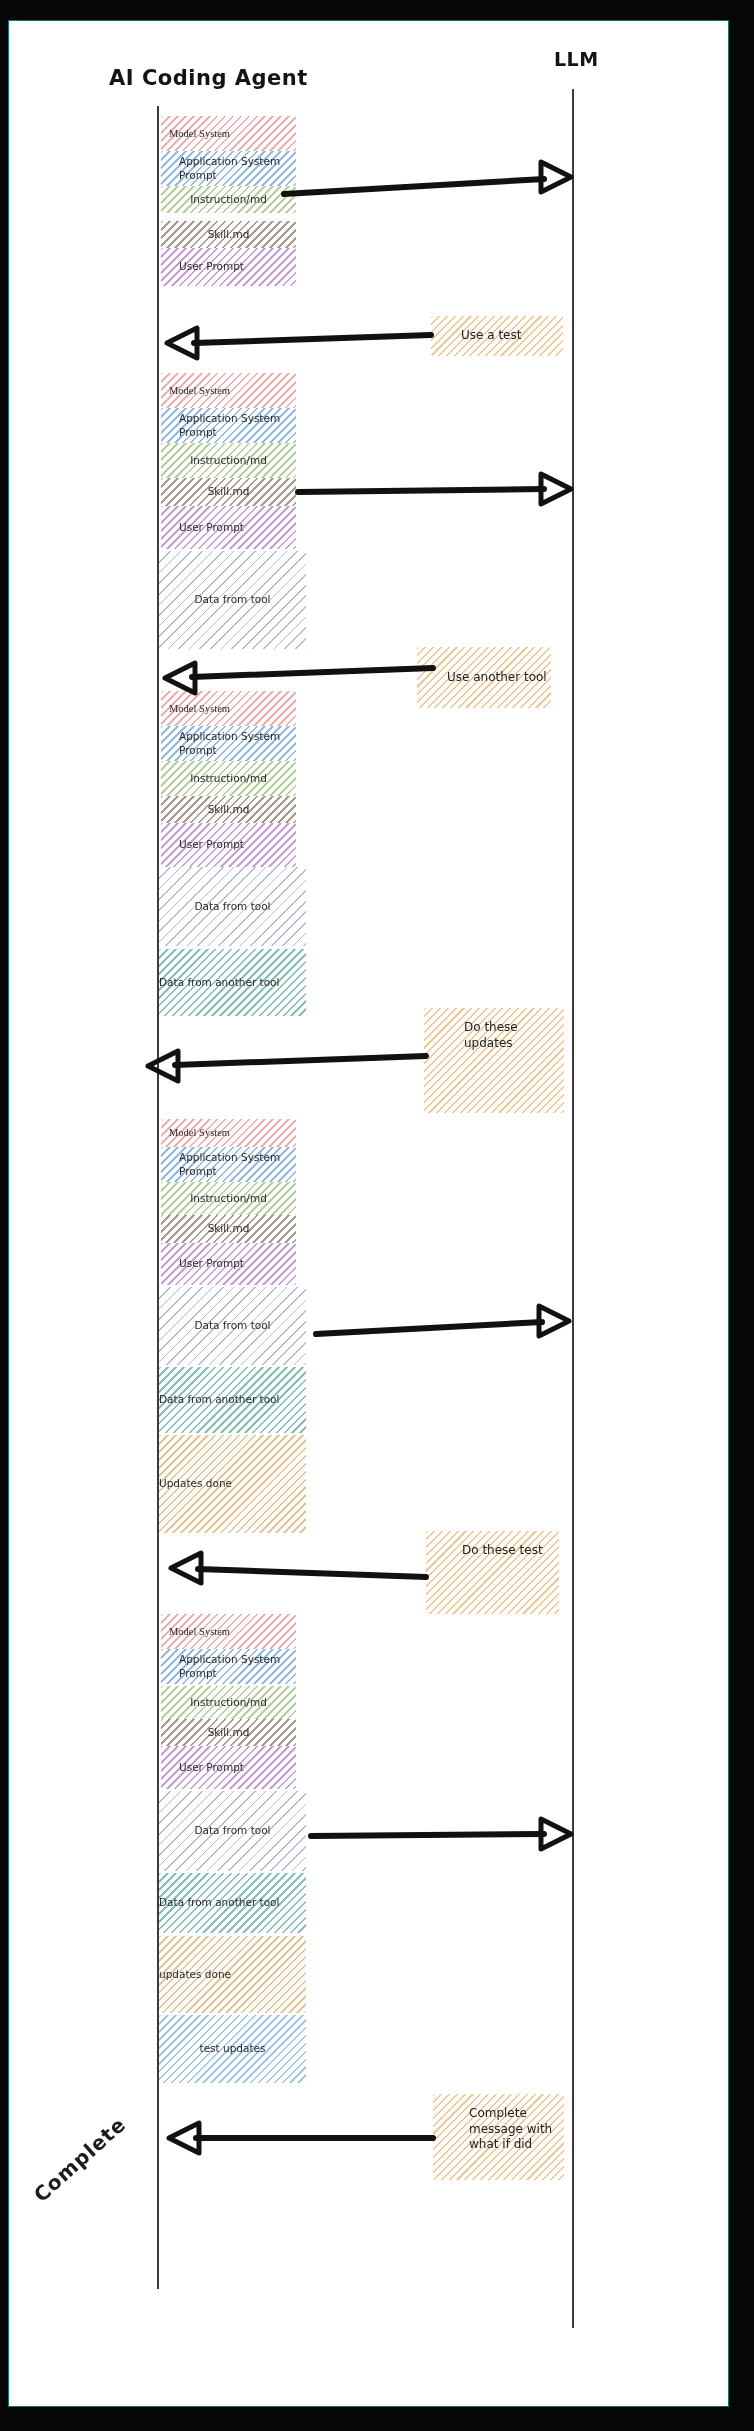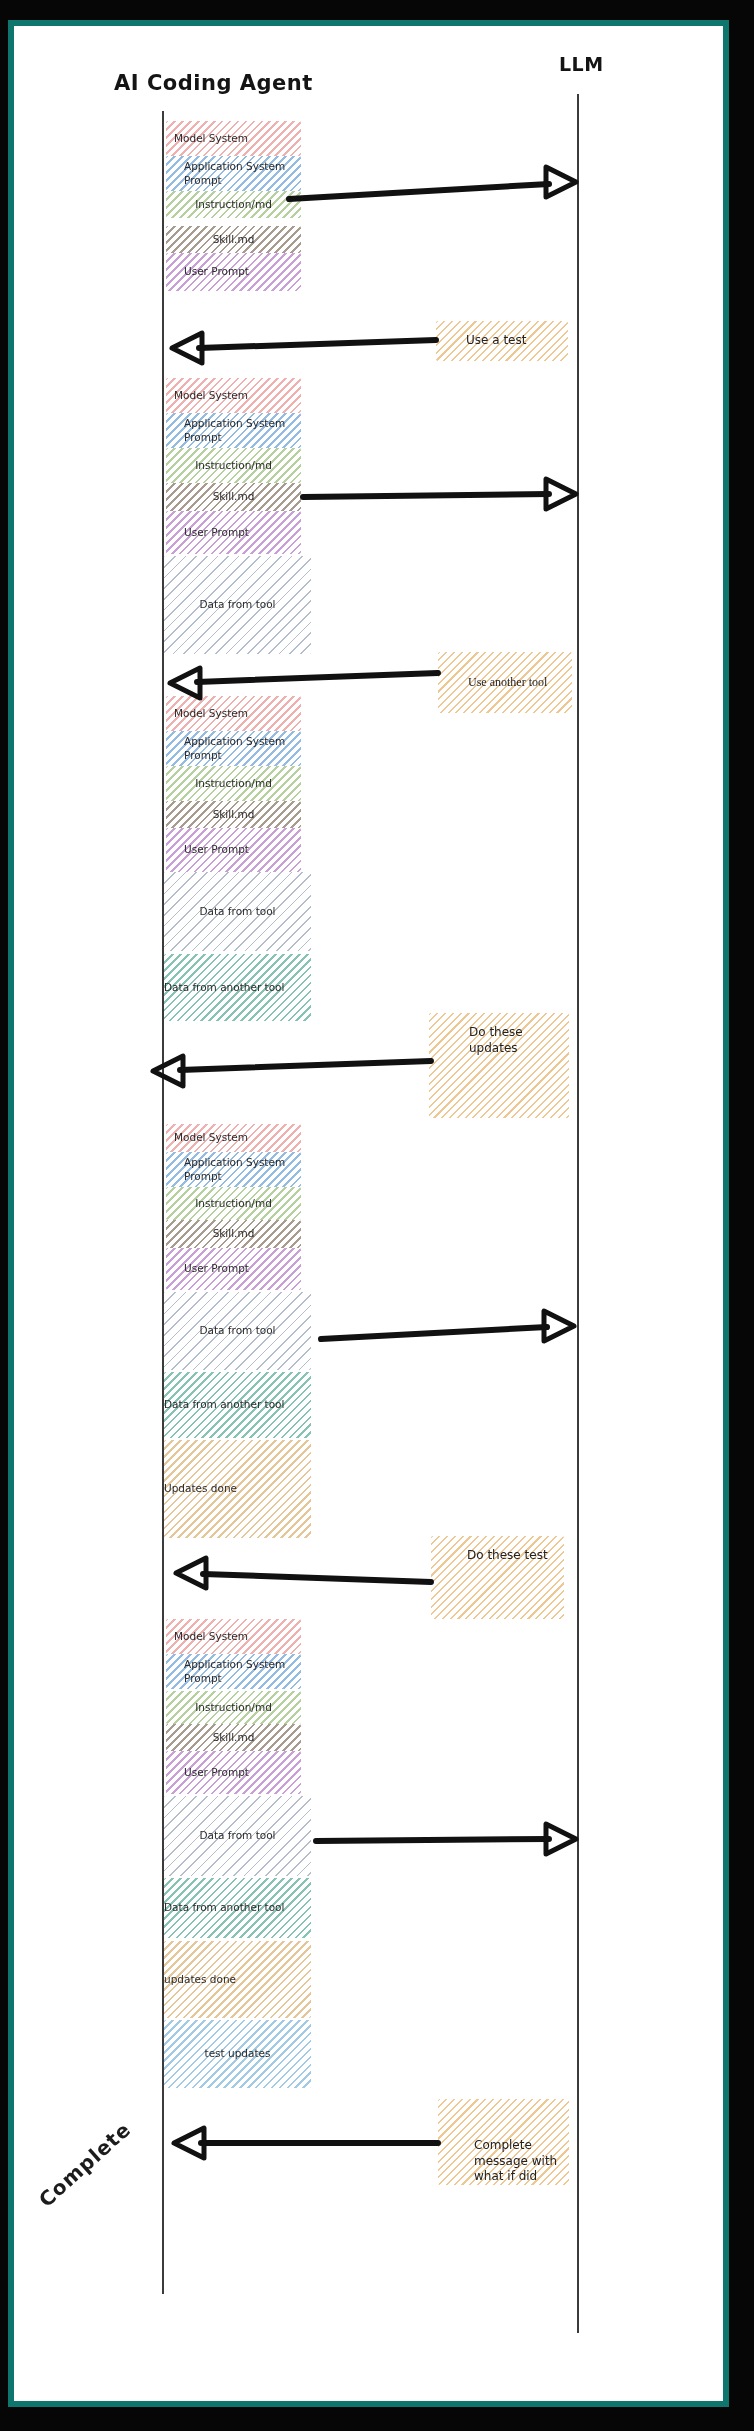--- a/index.html
+++ b/index.html
@@ -1,37 +1,37 @@
 <!DOCTYPE html>
 <html style="--c-model-system: #efb0b0; --c-application-system-prompt: #94bbe2; --c-instruction-md: #b7d0a0; --c-skill-md: #a89b8f; --c-user-prompt: #c9a0d6; --c-data-from-tool: #b4bdcb; --c-data-from-another-tool: #87c3b5; --c-updates-done: #e5c698; --c-test-results: #a3cae5; --c-note: #efc793; --c-arrow: #111111;"><head>
 <meta charset="utf-8">
 <style>
   html,body{margin:0;padding:0;background:#000;}
   .canvas{position:relative;width:754px;height:2431px;background:#060606;overflow:hidden;
           font-family:"DejaVu Sans",sans-serif;color:#2b2b2b;}
   .page{position:absolute;left:8px;top:20px;width:721px;height:2387px;background:#fff;
-        border:6px solid #0f766e;box-sizing:border-box;}
+        border:1px solid #0f766e;box-sizing:border-box;}
   .inner{position:absolute;left:0;top:0;width:100%;height:100%;}
   .actor-title{position:absolute;font-weight:bold;color:#141414;letter-spacing:.5px;white-space:nowrap;}
   .lifeline{position:absolute;width:2px;background:#3b3b3b;}
   .box{position:absolute;left:152px;width:135px;display:flex;align-items:center;box-sizing:border-box;
        font-size:10.5px;line-height:1.25;border-radius:2px;}
   .box .lbl{display:block;}
   .hatch{background-image:repeating-linear-gradient(135deg,var(--hc) 0 1.8px,rgba(255,255,255,0) 1.8px 5.6px);}
   .hatch-sparse{background-image:repeating-linear-gradient(135deg,var(--hc) 0 1.2px,rgba(255,255,255,0) 1.2px 7.5px);}
   .c-model{--hc:var(--c-model-system);}
   .c-app{--hc:var(--c-application-system-prompt);}
   .c-instr{--hc:var(--c-instruction-md);}
   .c-skill{--hc:var(--c-skill-md);}
   .c-user{--hc:var(--c-user-prompt);}
   .c-data1{--hc:var(--c-data-from-tool);}
   .c-data2{--hc:var(--c-data-from-another-tool);}
   .c-updates{--hc:var(--c-updates-done);}
   .c-test{--hc:var(--c-test-results);}
-  .t-left8{padding-left:8px;}
+  .t-left8{padding-left:8px;font-family:Liberation Serif, serif;}
   .t-left16{padding-left:18px;}
   .t-left12{}
   .t-center{justify-content:center;text-align:left;}
   .note{position:absolute;box-sizing:border-box;font-size:12px;line-height:1.3;color:#222;
         display:flex;align-items:center;padding-left:30px;border-radius:2px;
         background-image:repeating-linear-gradient(135deg,var(--c-note) 0 1.5px,rgba(255,255,255,0) 1.5px 5.5px);}
   .note.top{align-items:flex-start;padding-top:12px;}
   .arrows{position:absolute;left:0;top:0;pointer-events:none;}
   .footer-complete{position:absolute;font-size:20px;font-weight:bold;color:#1c1c1c;
         transform:rotate(-42deg);transform-origin:left center;letter-spacing:1px;}
@@ -165,30 +165,30 @@
             <span class="lbl">updates done</span>
           </div>
         <div class="box hatch c-test t-center" style="left:150px;width:147px;top:1994px;height:68px;">
             <span class="lbl">test updates</span>
           </div>
       </div>
 
       <div class="note" style="left:422px;top:295px;width:132px;height:40px;">
           <span>Use a test</span>
         </div>
-      <div class="note" style="left:424px;top:626px;width:134px;height:61px;font-family:Liberation Serif, serif;">
+      <div class="note" style="left:408px;top:626px;width:134px;height:61px;">
           <span>Use another tool</span>
         </div>
       <div class="note top" style="left:417px;top:1510px;width:133px;height:83px;padding-left:36px;">
           <span>Do these test</span>
         </div>
       <div class="note top" style="left:415px;top:987px;width:140px;height:105px;padding-left:40px;">
           <span>Do these updates</span>
         </div>
-      <div class="note top" style="left:424px;top:2073px;width:131px;height:86px;padding-left:36px;align-items:flex-end;">
+      <div class="note top" style="left:424px;top:2073px;width:131px;height:86px;padding-left:36px;">
           <span>Complete message with what if did</span>
         </div>
 
       <svg class="arrows" width="721" height="2387" viewBox="0 0 721 2387">
         <g stroke="#111" stroke-width="6" stroke-linecap="round" fill="none">
           <line x1="275" y1="173" x2="535" y2="158"></line>
           <line x1="422" y1="314" x2="185" y2="322"></line>
           <line x1="289" y1="471" x2="535" y2="468"></line>
           <line x1="424" y1="647" x2="183" y2="656"></line>
           <line x1="417" y1="1035" x2="166" y2="1044"></line>

